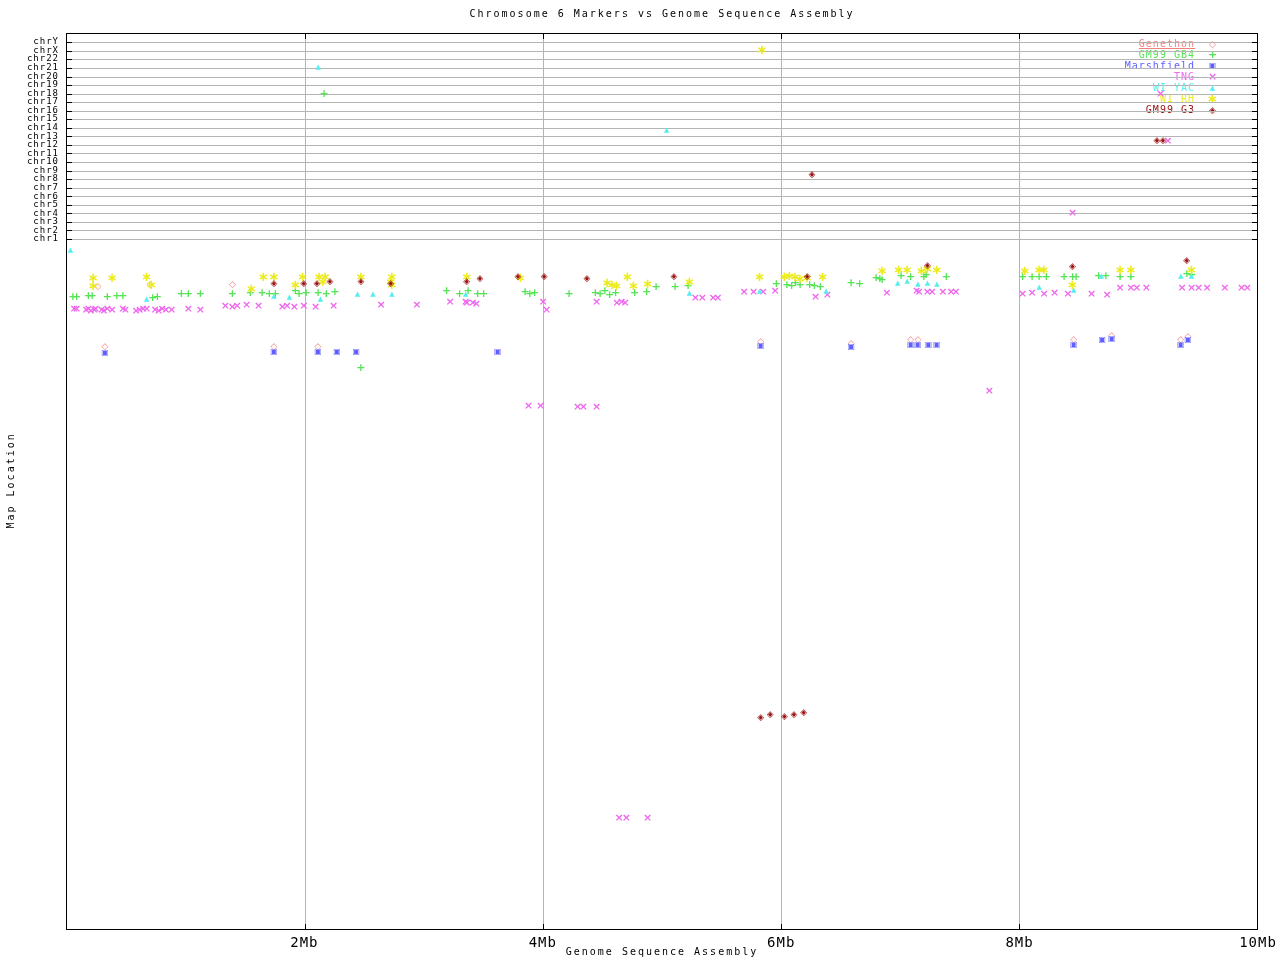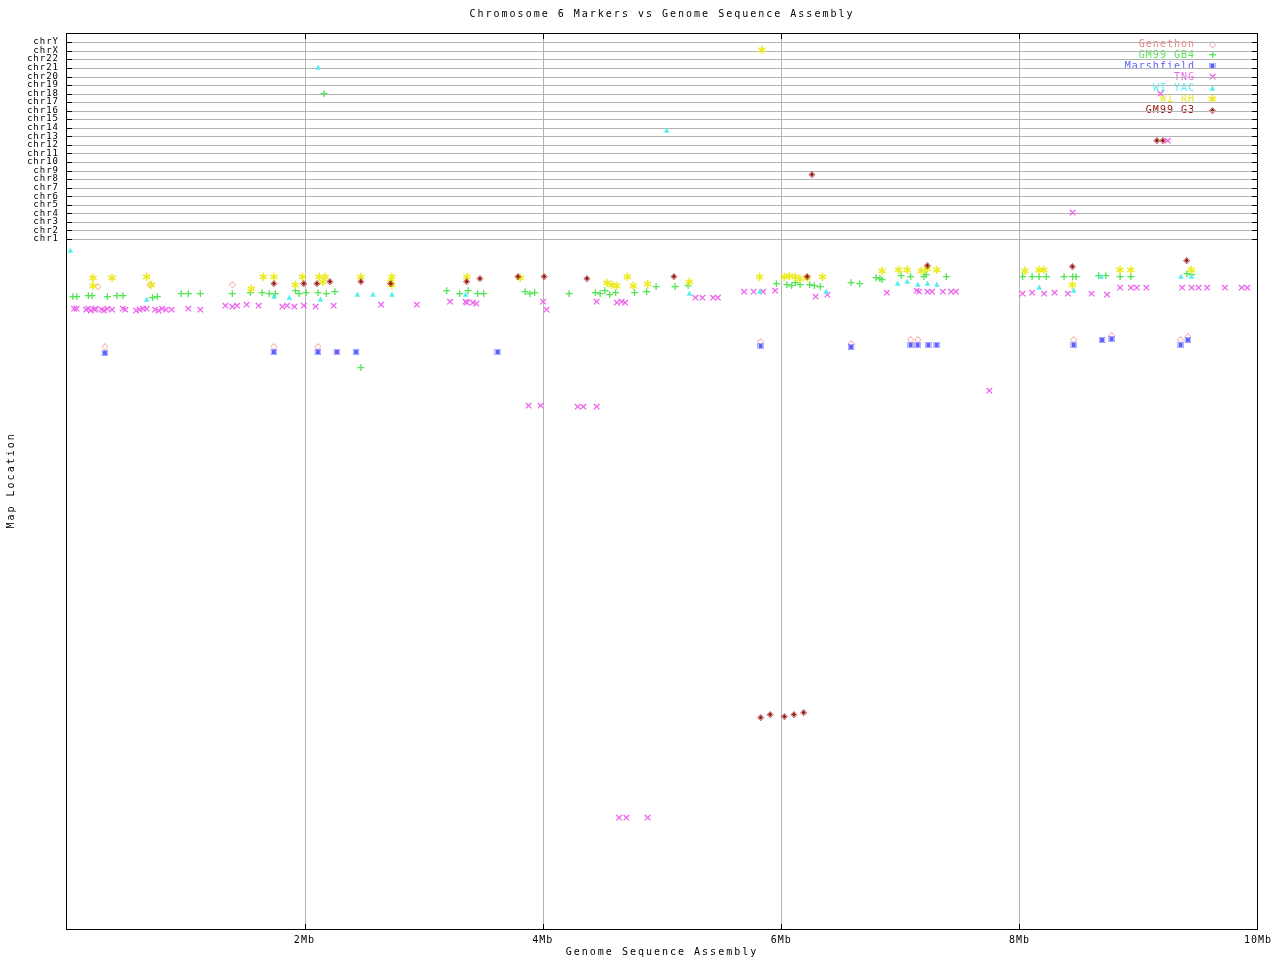--- a/index.html
+++ b/index.html
@@ -16,21 +16,21 @@
   .gl-h{position:absolute;left:0;width:100%;height:1px;background:#b4b4b4;}
   .gl-v{position:absolute;top:0;width:1px;height:100%;background:#b4b4b4;}
   .tick-edge-y{position:absolute;width:5px;height:1px;background:#000;}
   .tick-edge-x{position:absolute;width:1px;height:5px;background:#000;}
   .pt{position:absolute;transform:translate(-50%,-52%);line-height:1;font-weight:bold;
        font-family:"DejaVu Sans",sans-serif;white-space:nowrap;}
   #ylabels{position:absolute;left:0;top:33px;width:62px;height:897px;}
   #ylabels .ytl{position:absolute;right:3px;transform:translateY(-50%);font-size:9px;
        letter-spacing:1px;white-space:nowrap;}
   #xlabels{position:absolute;left:66px;top:934px;width:1192px;height:14px;}
-  #xlabels .xtl{position:absolute;transform:translateX(-50%);font-size:10px;letter-spacing:1px;}
+  #xlabels .xtl{position:absolute;transform:translateX(-50%);font-size:14px;letter-spacing:1px;}
   #legend{position:absolute;top:4px;right:26px;}
   .legend-row{display:flex;justify-content:flex-end;align-items:center;height:11px;
        font-size:10px;letter-spacing:1px;}
   .legend-glyph{display:inline-block;width:36px;text-align:center;font-weight:bold;
        font-family:"DejaVu Sans",sans-serif;}
 </style>
 </head>
 <body>
 
 <div class="chart-title">Chromosome 6 Markers vs Genome Sequence Assembly</div>
@@ -60,21 +60,21 @@
     <div class="ytl" style="top: 19.0788%;">chr5</div>
     <div class="ytl" style="top: 20.034%;">chr4</div>
     <div class="ytl" style="top: 20.9892%;">chr3</div>
     <div class="ytl" style="top: 21.9444%;">chr2</div>
     <div class="ytl" style="top: 22.8996%;">chr1</div>
   </div>
 
 <div id="plot">
   <div id="legend">
       <div class="legend-row">
-        <span style="color: rgb(242, 128, 128);">Genethon</span>
+        <span style="color: rgb(242, 128, 128); text-decoration: underline;">Genethon</span>
         <span class="legend-glyph" style="color: rgb(242, 128, 128); font-size: 9px;">◇</span>
       </div>
       <div class="legend-row">
         <span style="color: rgb(85, 228, 85);">GM99 GB4</span>
         <span class="legend-glyph" style="color: rgb(85, 228, 85); font-size: 11px;">+</span>
       </div>
       <div class="legend-row">
         <span style="color: rgb(95, 95, 255);">Marshfield</span>
         <span class="legend-glyph" style="color: rgb(95, 95, 255); font-size: 8px;">▣</span>
       </div>

